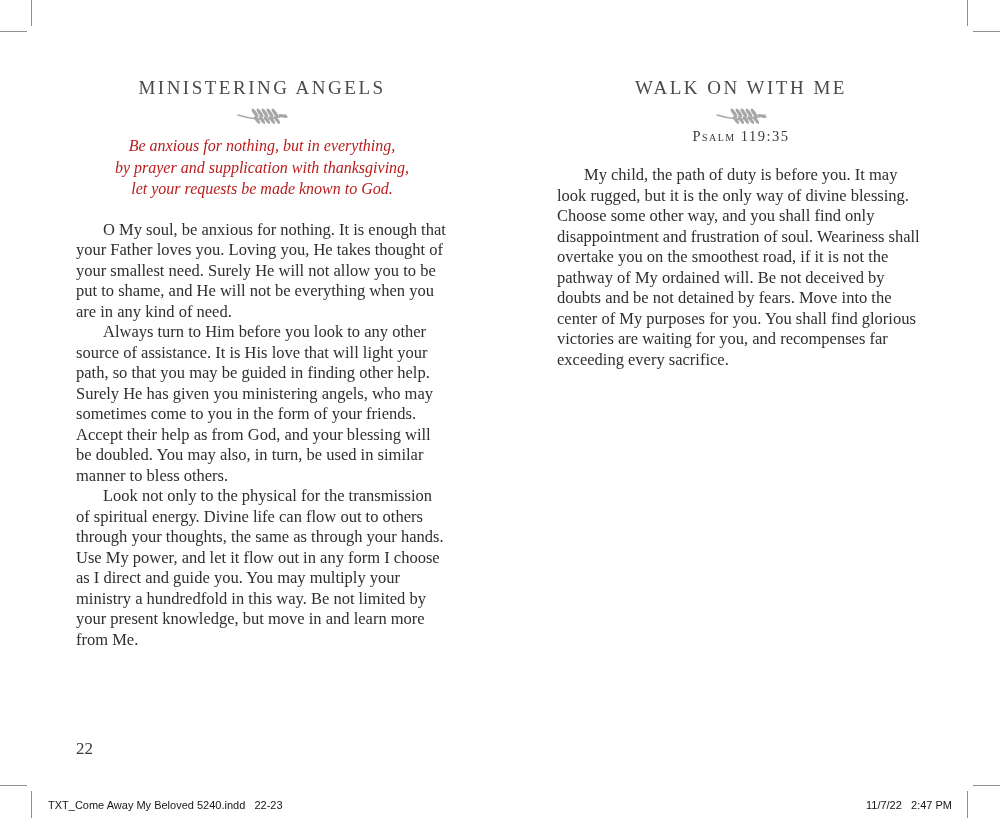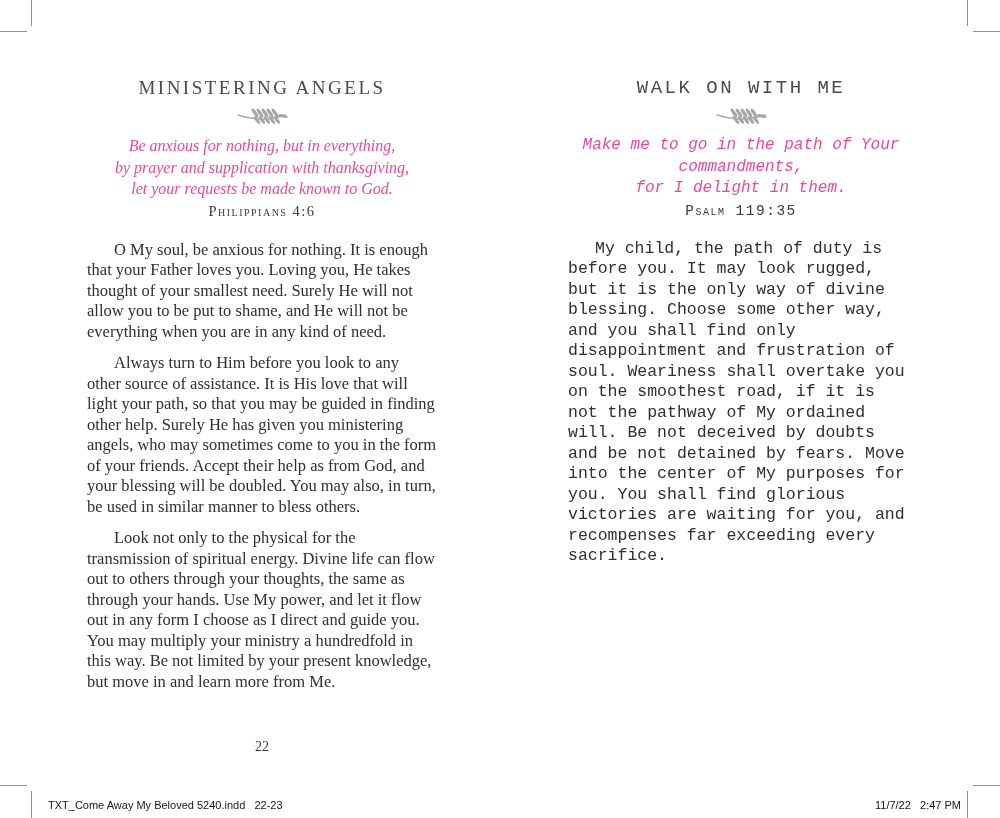--- a/index.html
+++ b/index.html
@@ -21,21 +21,21 @@
   .crop {
     position: absolute;
     background: #8f8f8f;
   }
   
   .page {
     position: absolute;
     top: 78px;
   }
   .page-left  { left: 76px;  width: 372px; }
-  .page-right { left: 557px; width: 368px; font-family: Liberation Mono, monospace; }
+  .page-right { left: 557px; width: 368px; }
 
   .title {
     margin: 0;
     text-align: center;
     font-size: 19px;
     line-height: 20px;
     font-weight: 400;
     letter-spacing: 2.5px;
     color: #4a4a4a;
   }
@@ -44,61 +44,60 @@
     margin-top: 9px;
     height: 18px;
     line-height: 0;
   }
   .epigraph {
     margin-top: 10px;
     text-align: center;
     font-style: italic;
     font-size: 16px;
     line-height: 21.5px;
-    color: #ec4899;
+    color: #b91c1c;
   }
   .reference {
     margin-top: 3px;
     text-align: center;
     font-variant: small-caps;
     letter-spacing: 1.5px;
     font-size: 14.5px;
     color: #3a3a3a;
   }
   .bodytext {
     margin-top: 20px;
     font-size: 16.5px;
     line-height: 20.5px;
     color: #2f2f2f;
   }
   .bodytext p {
-    margin: 11px;
+    margin: 0;
     text-indent: 27px;
   }
   .pagenum {
     position: absolute;
     top: 739px;
-    text-align: center;
-    font-size: 14px;
+    font-size: 17px;
     color: #3a3a3a;
   }
   .pagenum-left  { left: 76px;  width: 372px; }
   .pagenum-right { left: 557px; width: 368px; }
 
   .slug {
     position: absolute;
     top: 799px;
     font-family: "Liberation Sans", sans-serif;
     font-size: 11px;
     color: #161616;
     white-space: pre;
     text-align: center;
   }
   .slug-left  { left: 48px; }
-  .slug-right { right: 39px; text-align: left; }
+  .slug-right { right: 48px; text-align: left; }
 </style>
 </head>
 <body>
 
 <div class="sheet">
 
   <div class="crop" style="left:31px; top:0; width:1px; height:26px;"></div>
   <div class="crop" style="left:0; top:31px; width:27px; height:1px;"></div>
   <div class="crop" style="left:967px; top:0; width:1px; height:26px;"></div>
   <div class="crop" style="left:973px; top:31px; width:27px; height:1px;"></div>
@@ -127,21 +126,20 @@
           <ellipse cx="42" cy="13" rx="1.6" ry="4.6" transform="rotate(-36 42 13)"></ellipse>
           <ellipse cx="48" cy="9" rx="1.6" ry="4.8" transform="rotate(-78 48 9)"></ellipse>
         </g>
       </svg>
     </div>
     <div class="epigraph">
       <div>Be anxious for nothing, but in everything,</div>
       <div>by prayer and supplication with thanksgiving,</div>
       <div>let your requests be made known to God.</div>
     </div>
-    <div class="reference">Philippians 4:6</div>
     <div class="bodytext">
       <p>O My soul, be anxious for nothing. It is enough that your Father loves you. Loving you, He takes thought of your smallest need. Surely He will not allow you to be put to shame, and He will not be everything when you are in any kind of need.</p>
       <p>Always turn to Him before you look to any other source of assistance. It is His love that will light your path, so that you may be guided in finding other help. Surely He has given you ministering angels, who may sometimes come to you in the form of your friends. Accept their help as from God, and your blessing will be doubled. You may also, in turn, be used in similar manner to bless others.</p>
       <p>Look not only to the physical for the transmission of spiritual energy. Divine life can flow out to others through your thoughts, the same as through your hands. Use My power, and let it flow out in any form I choose as I direct and guide you. You may multiply your ministry a hundredfold in this way. Be not limited by your present knowledge, but move in and learn more from Me.</p>
     </div>
   </div>
 
   <div class="page page-right">
     <h1 class="title">WALK ON WITH ME</h1>
     <div class="ornament">
@@ -157,24 +155,20 @@
           <ellipse cx="40" cy="6" rx="1.7" ry="5.2" transform="rotate(-36 40 6)"></ellipse>
           <ellipse cx="22" cy="13" rx="1.6" ry="4.6" transform="rotate(-36 22 13)"></ellipse>
           <ellipse cx="27" cy="13" rx="1.6" ry="4.6" transform="rotate(-36 27 13)"></ellipse>
           <ellipse cx="32" cy="13" rx="1.6" ry="4.6" transform="rotate(-36 32 13)"></ellipse>
           <ellipse cx="37" cy="13" rx="1.6" ry="4.6" transform="rotate(-36 37 13)"></ellipse>
           <ellipse cx="42" cy="13" rx="1.6" ry="4.6" transform="rotate(-36 42 13)"></ellipse>
           <ellipse cx="48" cy="9" rx="1.6" ry="4.8" transform="rotate(-78 48 9)"></ellipse>
         </g>
       </svg>
     </div>
-    <div class="epigraph">
-      <div>Make me to go in the path of Your commandments,</div>
-      <div>for I delight in them.</div>
-    </div>
     <div class="reference">Psalm 119:35</div>
     <div class="bodytext">
       <p>My child, the path of duty is before you. It may look rugged, but it is the only way of divine blessing. Choose some other way, and you shall find only disappointment and frustration of soul. Weariness shall overtake you on the smoothest road, if it is not the pathway of My ordained will. Be not deceived by doubts and be not detained by fears. Move into the center of My purposes for you. You shall find glorious victories are waiting for you, and recompenses far exceeding every sacrifice.</p>
     </div>
   </div>
 
   <div class="pagenum pagenum-left">22</div>
 
   <div class="slug slug-left">TXT_Come Away My Beloved 5240.indd   22-23</div>
   <div class="slug slug-right">11/7/22   2:47 PM</div>

